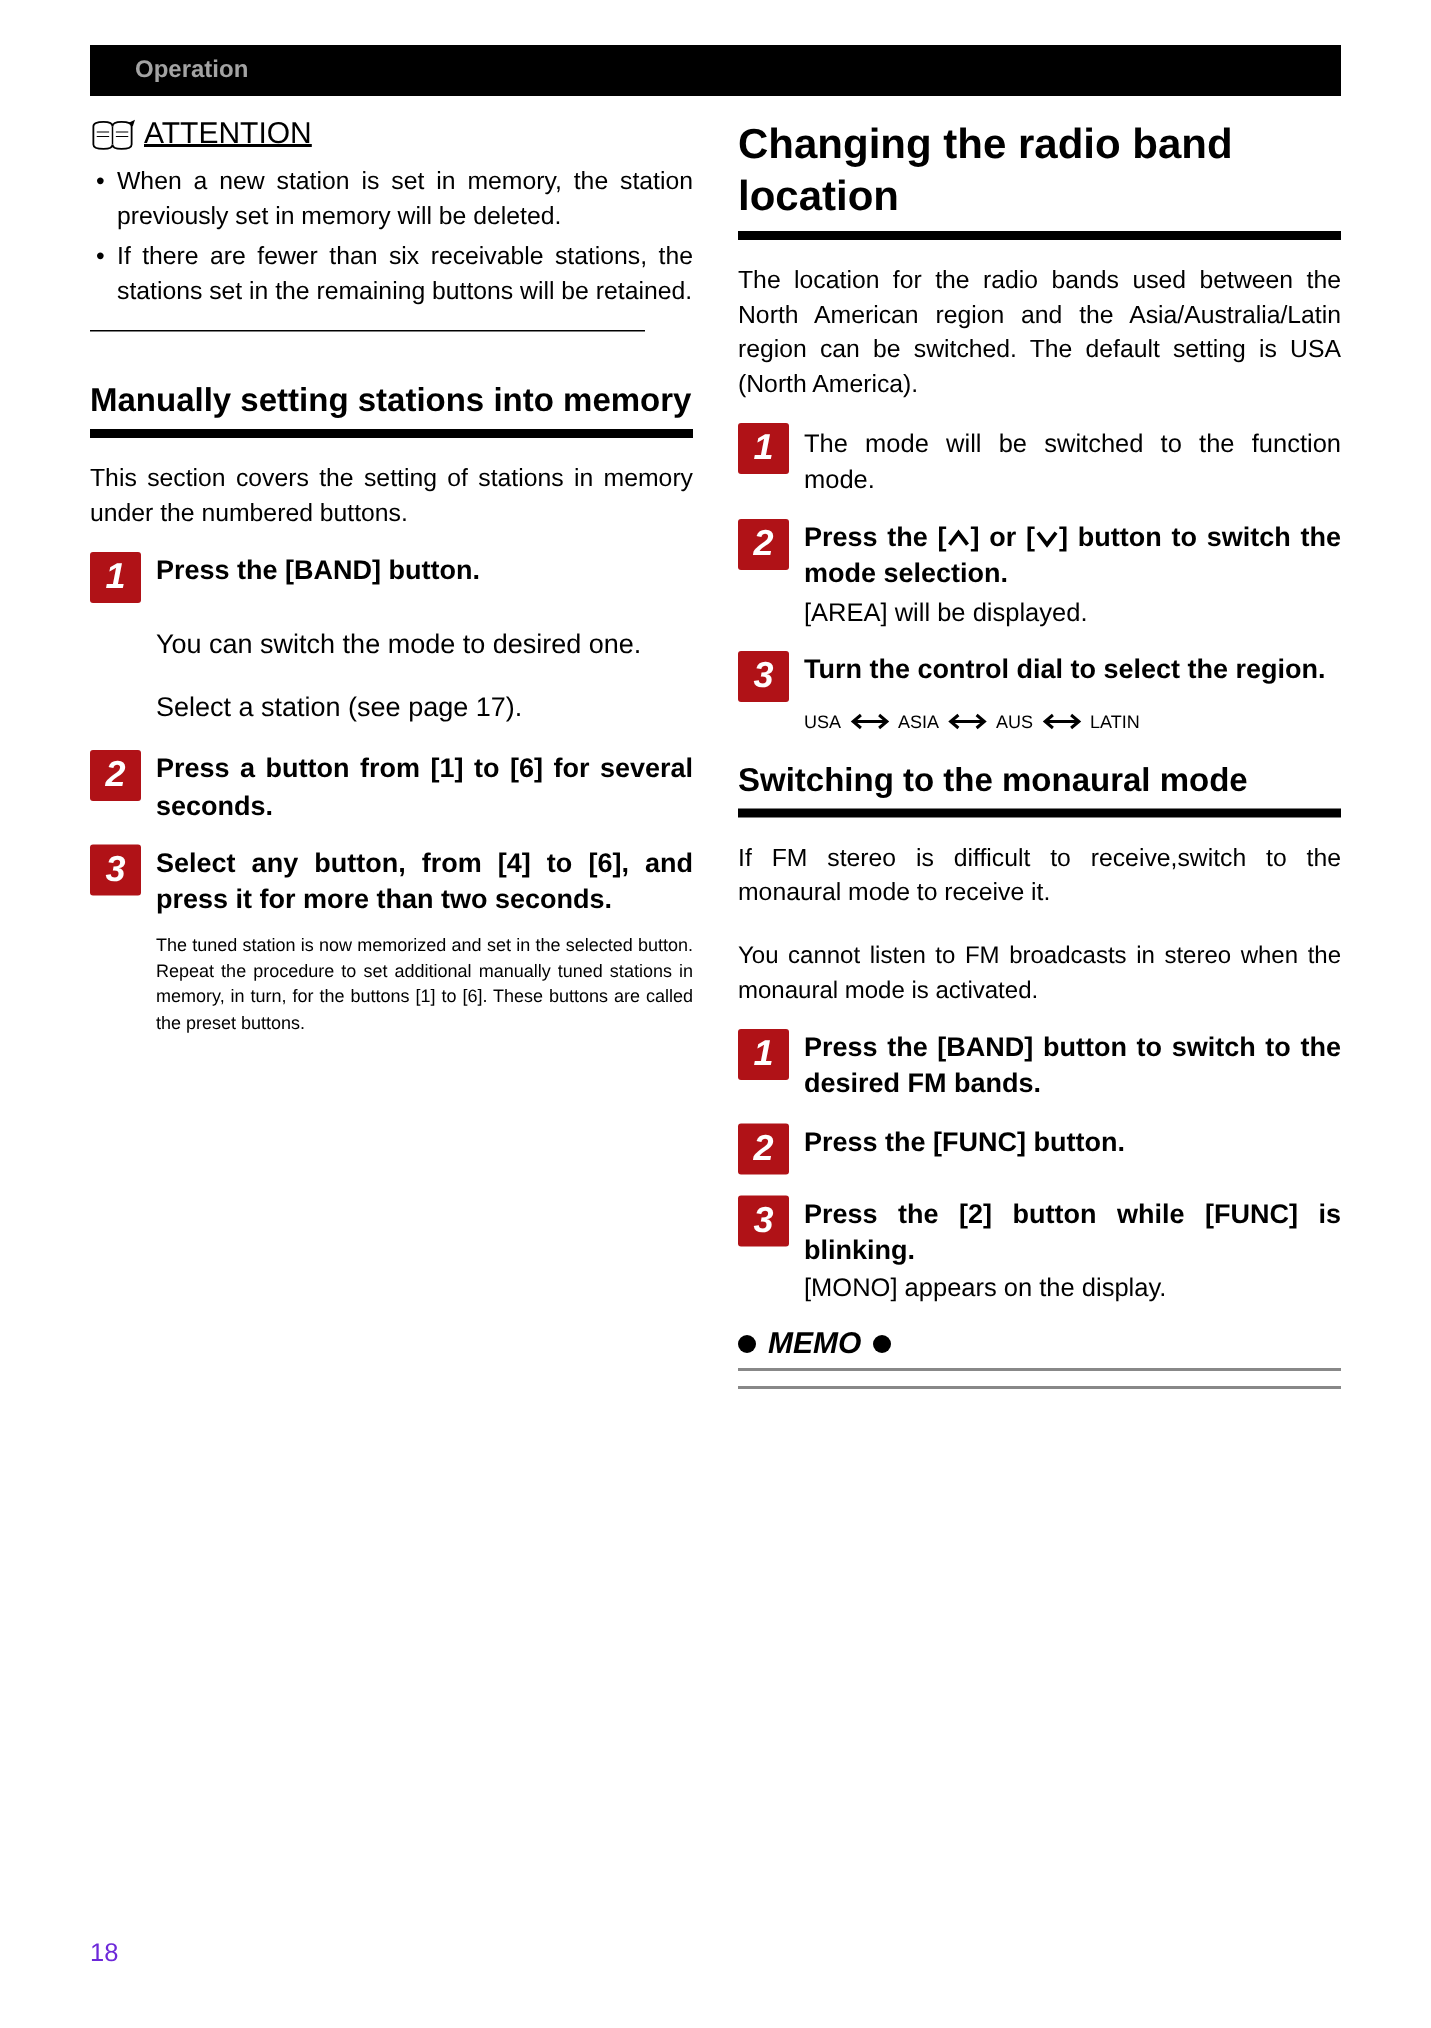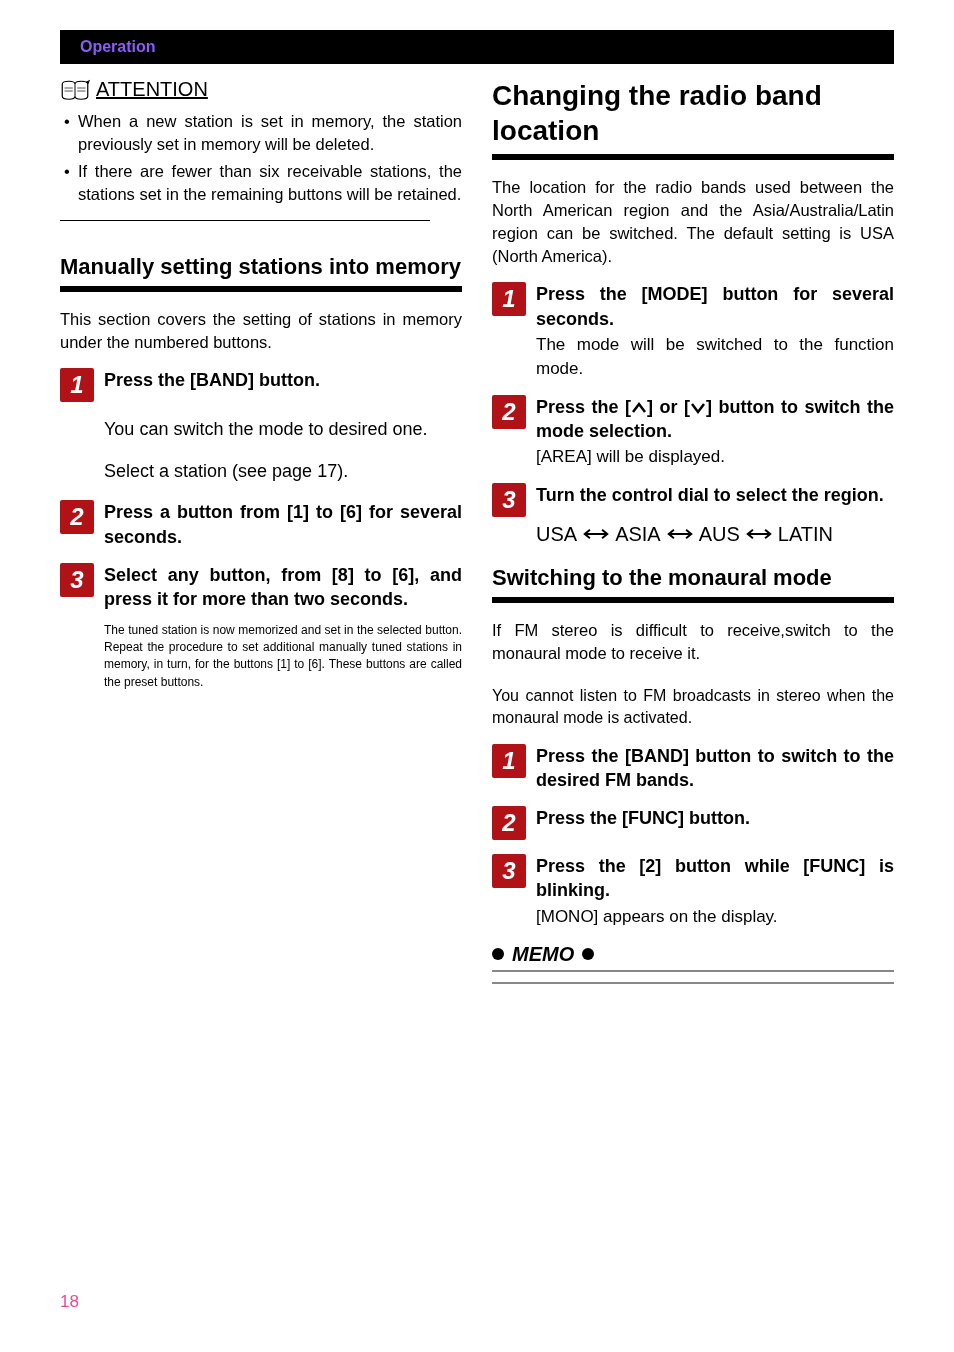--- a/index.html
+++ b/index.html
@@ -1,49 +1,49 @@
 <!DOCTYPE html>
 <html><head>
 <meta charset="utf-8">
 <style>
   * { box-sizing: border-box; margin: 0; padding: 0; }
   html, body { width: 954px; height: 1352px; background: #fff; font-family: Arial, Helvetica, sans-serif; color: #000; }
   .page { width: 954px; height: 1352px; position: relative; padding: 30px 60px 40px 60px; }
-  .top-bar { background: #000; color: #8b5cf6; height: 34px; display: flex; align-items: center; padding-left: 20px; font-weight: bold; font-size: 16px; margin-bottom: 14px; width: 100%; }
+  .top-bar { background: #000; color: #a3a3a3; height: 34px; display: flex; align-items: center; padding-left: 30px; font-weight: bold; font-size: 16px; margin-bottom: 14px; width: 100%; }
   .columns { display: flex; gap: 30px; }
   .col { width: 50%; }
   .attention-row { display: flex; align-items: flex-start; margin-bottom: 6px; }
   .book-icon { width: 30px; height: 26px; margin-right: 6px; }
   .attention-label { font-size: 20px; text-decoration: underline; }
   .bullet-list { font-size: 16.5px; line-height: 1.4; text-align: justify; padding-left: 18px; }
   .bullet-list li { list-style: none; position: relative; margin-bottom: 4px; }
   .bullet-list li::before { content: "•"; position: absolute; left: -14px; top: 0; }
   .rule-bottom { border-bottom: 1px solid #000; margin: 14px 0 32px 0; width: 370px; }
   .sub-heading { font-size: 22px; font-weight: bold; line-height: 1.3; margin-bottom: 4px; }
   .thick-rule { height: 6px; background: #000; margin-bottom: 16px; }
   .body-text { font-size: 16.5px; line-height: 1.4; text-align: justify; margin-bottom: 14px; }
   .step { display: flex; align-items: flex-start; margin-bottom: 14px; }
   .step-num { flex: 0 0 34px; height: 34px; background: #b01217; color: #fff; font-weight: bold; font-size: 24px; display: flex; align-items: center; justify-content: center; border-radius: 2px; margin-right: 10px; font-style: italic; }
   .step-body { flex: 1; }
   .step-title { font-size: 18px; font-weight: bold; text-align: justify; line-height: 1.35; }
   .step-text { font-size: 12px; line-height: 1.45; text-align: justify; margin-top: 10px; }
   .step-sub { font-size: 18px; line-height: 1.45; text-align: justify; margin-top: 12px; margin-left: 44px; margin-bottom: 16px; }
   .big-heading { font-size: 28px; font-weight: bold; line-height: 1.25; margin-bottom: 6px; }
   .step-subline { font-size: 17px; line-height: 1.4; text-align: justify; margin-top: 2px; }
-  .region-line { font-size: 20px; margin-top: 4px; margin-left: 44px; display: flex; align-items: center; gap: 6px; flex-wrap: wrap; }
+  .region-line { font-size: 12px; margin-top: 4px; margin-left: 44px; display: flex; align-items: center; gap: 6px; flex-wrap: wrap; }
   .arrow-svg { width: 26px; height: 14px; }
   .memo-row { display: flex; align-items: center; gap: 8px; margin-top: 14px; margin-bottom: 4px; }
   .memo-dot { width: 12px; height: 12px; background: #000; border-radius: 50%; }
   .memo-label { font-size: 20px; font-weight: bold; font-style: italic; }
   .memo-rule-top { border-top: 2px solid #888; margin-bottom: 8px; }
   .memo-rule-bottom { border-top: 2px solid #888; margin-top: 10px; }
   .memo-list { font-size: 18.5px; line-height: 1.45; text-align: justify; padding-left: 22px; }
   .memo-list li { list-style: none; position: relative; margin-bottom: 6px; }
   .memo-list li::before { content: "•"; position: absolute; left: -16px; top: 0; }
-  .page-number { position: absolute; bottom: 40px; left: 60px; font-size: 17px; color: #ec4899; }
+  .page-number { position: absolute; bottom: 40px; left: 60px; font-size: 17px; color: #6d28d9; }
   .chev { display: inline-block; vertical-align: middle; }
 </style>
 </head>
 <body>
 
 <div class="page">
   <div class="top-bar">
     <span>Operation</span>
   </div>
 
@@ -84,37 +84,36 @@
       <div class="step">
         <div class="step-num">2</div>
         <div class="step-body">
           <div class="step-title">Press a button from [1] to [6] for several seconds.</div>
         </div>
       </div>
 
       <div class="step">
         <div class="step-num">3</div>
         <div class="step-body">
-          <div class="step-title">Select any button, from [8] to [6], and press it for more than two seconds.</div>
+          <div class="step-title">Select any button, from [4] to [6], and press it for more than two seconds.</div>
           <div class="step-text">The tuned station is now memorized and set in the selected button. Repeat the procedure to set additional manually tuned stations in memory, in turn, for the buttons [1] to [6]. These buttons are called the preset buttons.</div>
         </div>
       </div>
 
     </div>
 
     <div class="col">
 
       <div class="big-heading">Changing the radio band location</div>
       <div class="thick-rule"></div>
       <div class="body-text">The location for the radio bands used between the North American region and the Asia/Australia/Latin region can be switched. The default setting is USA (North America).</div>
 
       <div class="step">
         <div class="step-num">1</div>
         <div class="step-body">
-          <div class="step-title">Press the [MODE] button for several seconds.</div>
           <div class="step-subline">The mode will be switched to the function mode.</div>
         </div>
       </div>
 
       <div class="step">
         <div class="step-num">2</div>
         <div class="step-body">
           <div class="step-title">
             <span>Press the [</span><svg class="chev" width="16" height="14" viewBox="0 0 16 14">
                 <path d="M2 11 L8 3 L14 11" fill="none" stroke="#000" stroke-width="2.5"></path>

